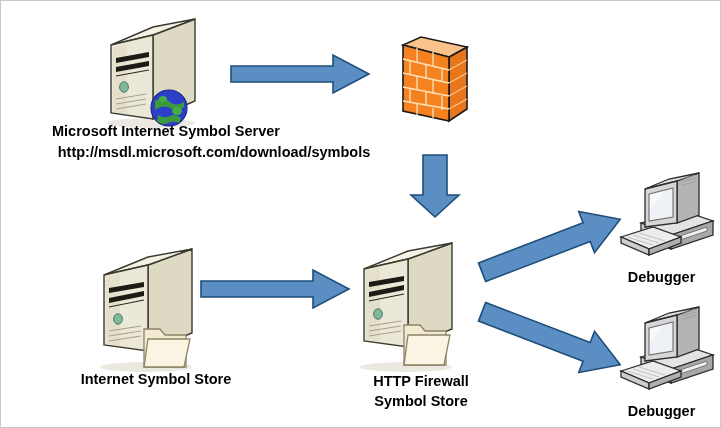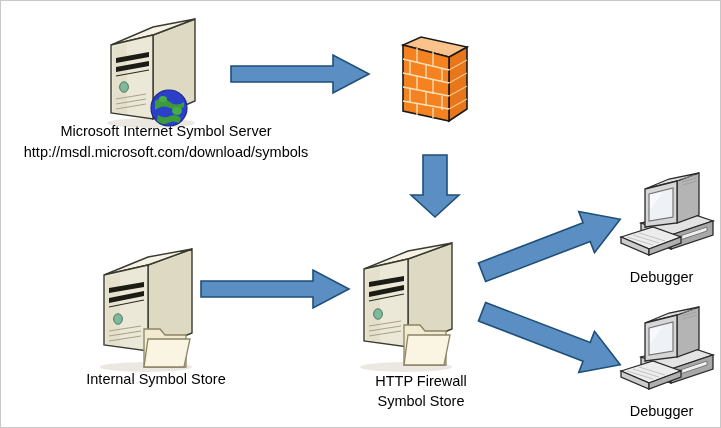--- a/index.html
+++ b/index.html
@@ -25,20 +25,21 @@
   }
   .label {
     position: absolute;
     text-align: center;
     font-family: "Liberation Sans", sans-serif;
     font-size: 14.5px;
     color: #000000;
     line-height: 17px;
     white-space: nowrap;
     letter-spacing: 0px;
+    font-weight: bold;
   }
   svg { display: block; overflow: visible; }
 </style>
 </head>
 <body>
 
 <div id="canvas">
 
   <div class="node" style="left:92px; top:12px; width:108px; height:115px;">
     <svg width="108" height="115" viewBox="0 0 108 115">
@@ -69,21 +70,21 @@
       <g>
         <circle cx="76" cy="95" r="18" fill="#2b3fc8" stroke="#1b2a8c" stroke-width="1.2"></circle>
         <path d="M62,88 q8,-5 15,1 q6,5 14,0 l0,5 q-7,5 -14,1 q-7,-4 -15,2 Z" fill="#3c9a3c"></path>
         <path d="M65,102 q6,4 12,1 q6,-3 11,2 l-2,5 q-6,-3 -11,0 q-6,3 -11,-2 Z" fill="#3c9a3c"></path>
         <ellipse cx="70" cy="86" rx="4" ry="3" fill="#46ad46"></ellipse>
         <ellipse cx="84" cy="98" rx="5" ry="4" fill="#46ad46"></ellipse>
       </g>
     </svg>
   </div>
   <div class="label" style="left:0px; top:122px; width:330px;">Microsoft Internet Symbol Server</div>
-  <div class="label" style="left:0px; top:143px; width:330px;">http://msdl.microsoft.com/download/symbols</div>
+  <div class="label" style="left:0px; top:143px; width:330px;padding-left:48px;">http://msdl.microsoft.com/download/symbols</div>
 
   <div class="node" style="left:228px; top:52px; width:142px; height:42px;">
     <svg width="142" height="42" viewBox="0 0 142 42">
       <polygon points="2,13 104,13 104,2 140,21 104,40 104,29 2,29" fill="#5b8fc4" stroke="#1f4e79" stroke-width="1.6" stroke-linejoin="miter"></polygon>
     </svg>
   </div>
 
   <div class="node" style="left:392px; top:34px; width:88px; height:92px;">
     <svg width="88" height="92" viewBox="0 0 88 92">
 
@@ -144,21 +145,21 @@
       <path d="M23,90 L55,85" stroke="#a8a28a" stroke-width="1.1" fill="none"></path>
       <path d="M23,95 L55,90" stroke="#a8a28a" stroke-width="1.1" fill="none"></path>
       <path d="M23,100 L55,95" stroke="#a8a28a" stroke-width="1.1" fill="none"></path>
 
       <g>
         <polygon points="58,88 74,88 79,94 100,94 100,126 58,126" fill="#f3ead2" stroke="#8c8465" stroke-width="1.3"></polygon>
         <polygon points="62,98 104,98 98,126 58,126" fill="#faf4e2" stroke="#8c8465" stroke-width="1.3"></polygon>
       </g>
     </svg>
   </div>
-  <div class="label" style="left:40px; top:370px; width:230px;">Internal Symbol Store</div>
+  <div class="label" style="left:40px; top:370px; width:230px;">Internet Symbol Store</div>
 
   <div class="node" style="left:198px; top:266px; width:152px; height:44px;">
     <svg width="152" height="44" viewBox="0 0 152 44">
       <polygon points="2,14 114,14 114,3 150,22 114,41 114,30 2,30" fill="#5b8fc4" stroke="#1f4e79" stroke-width="1.6" stroke-linejoin="miter"></polygon>
     </svg>
   </div>
 
   <div class="node" style="left:345px; top:228px; width:115px; height:144px;">
     <svg width="115" height="144" viewBox="0 0 115 144">
       <ellipse cx="60" cy="138" rx="46" ry="5" fill="#d9d5c6" opacity="0.55"></ellipse>

